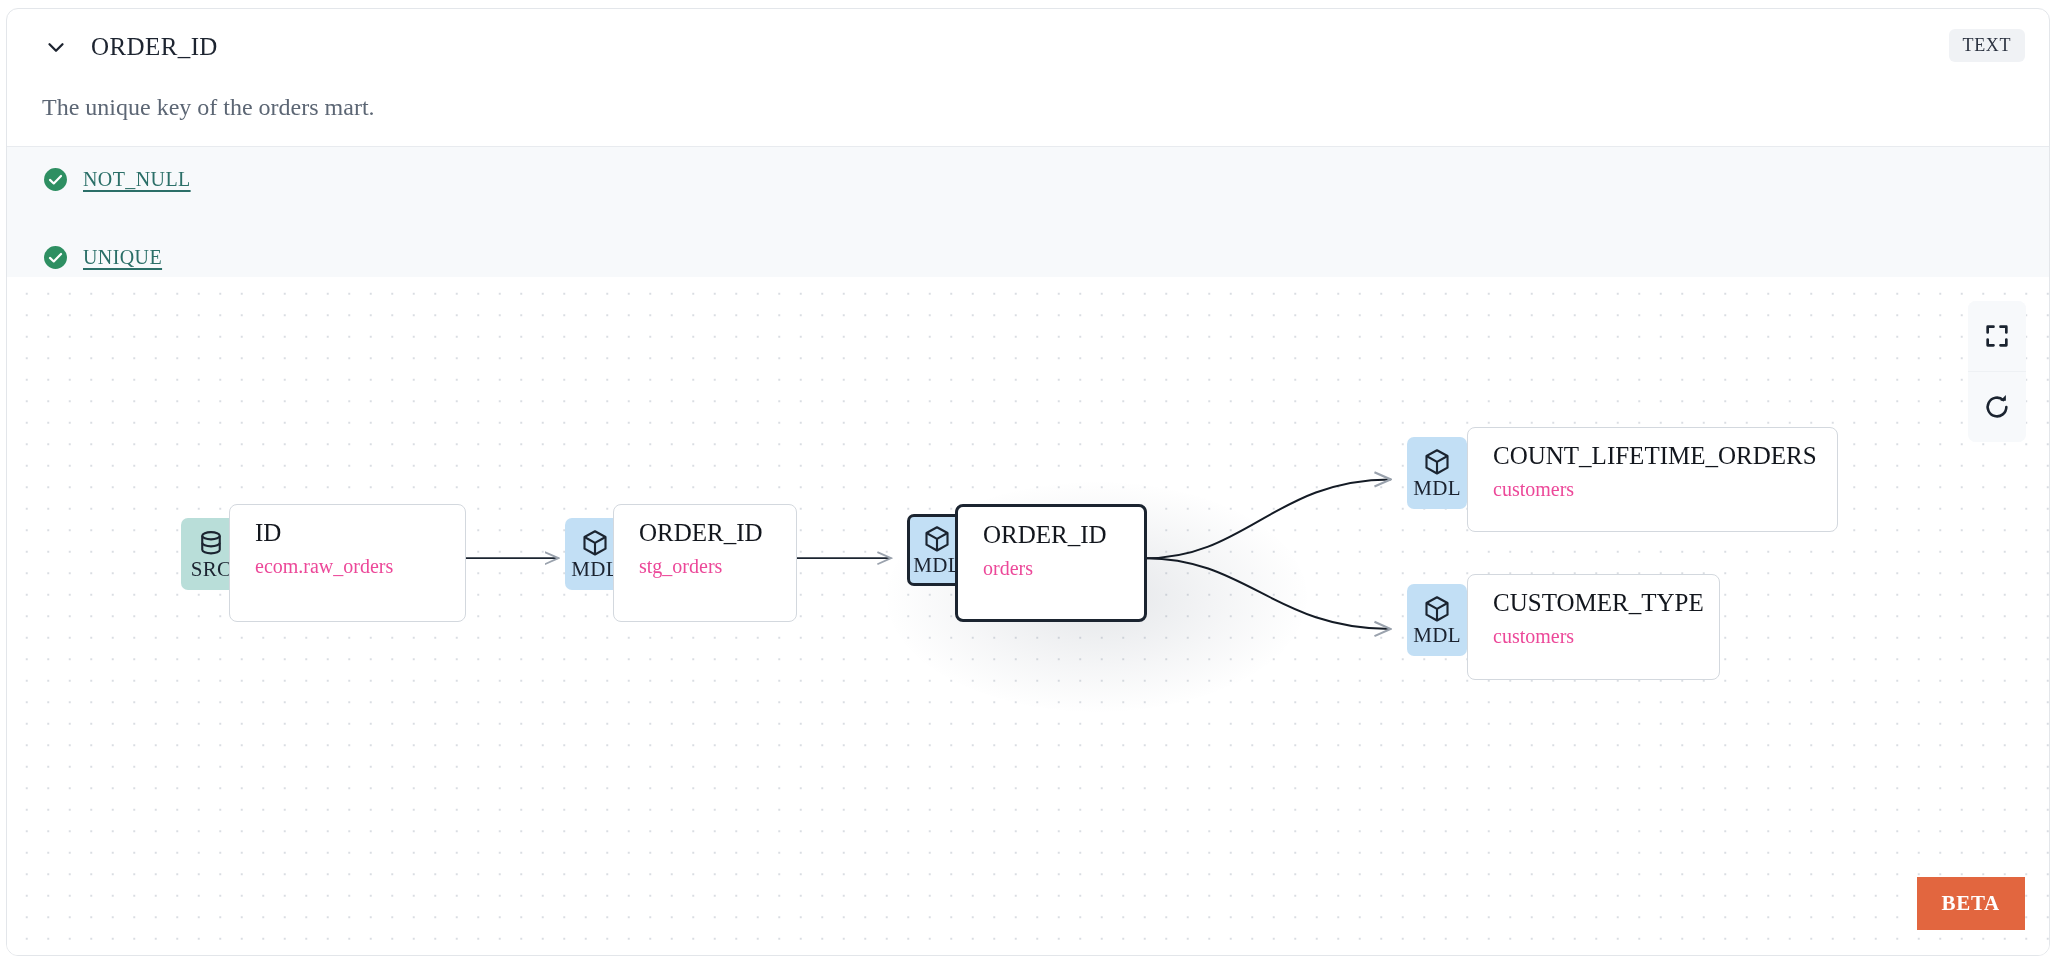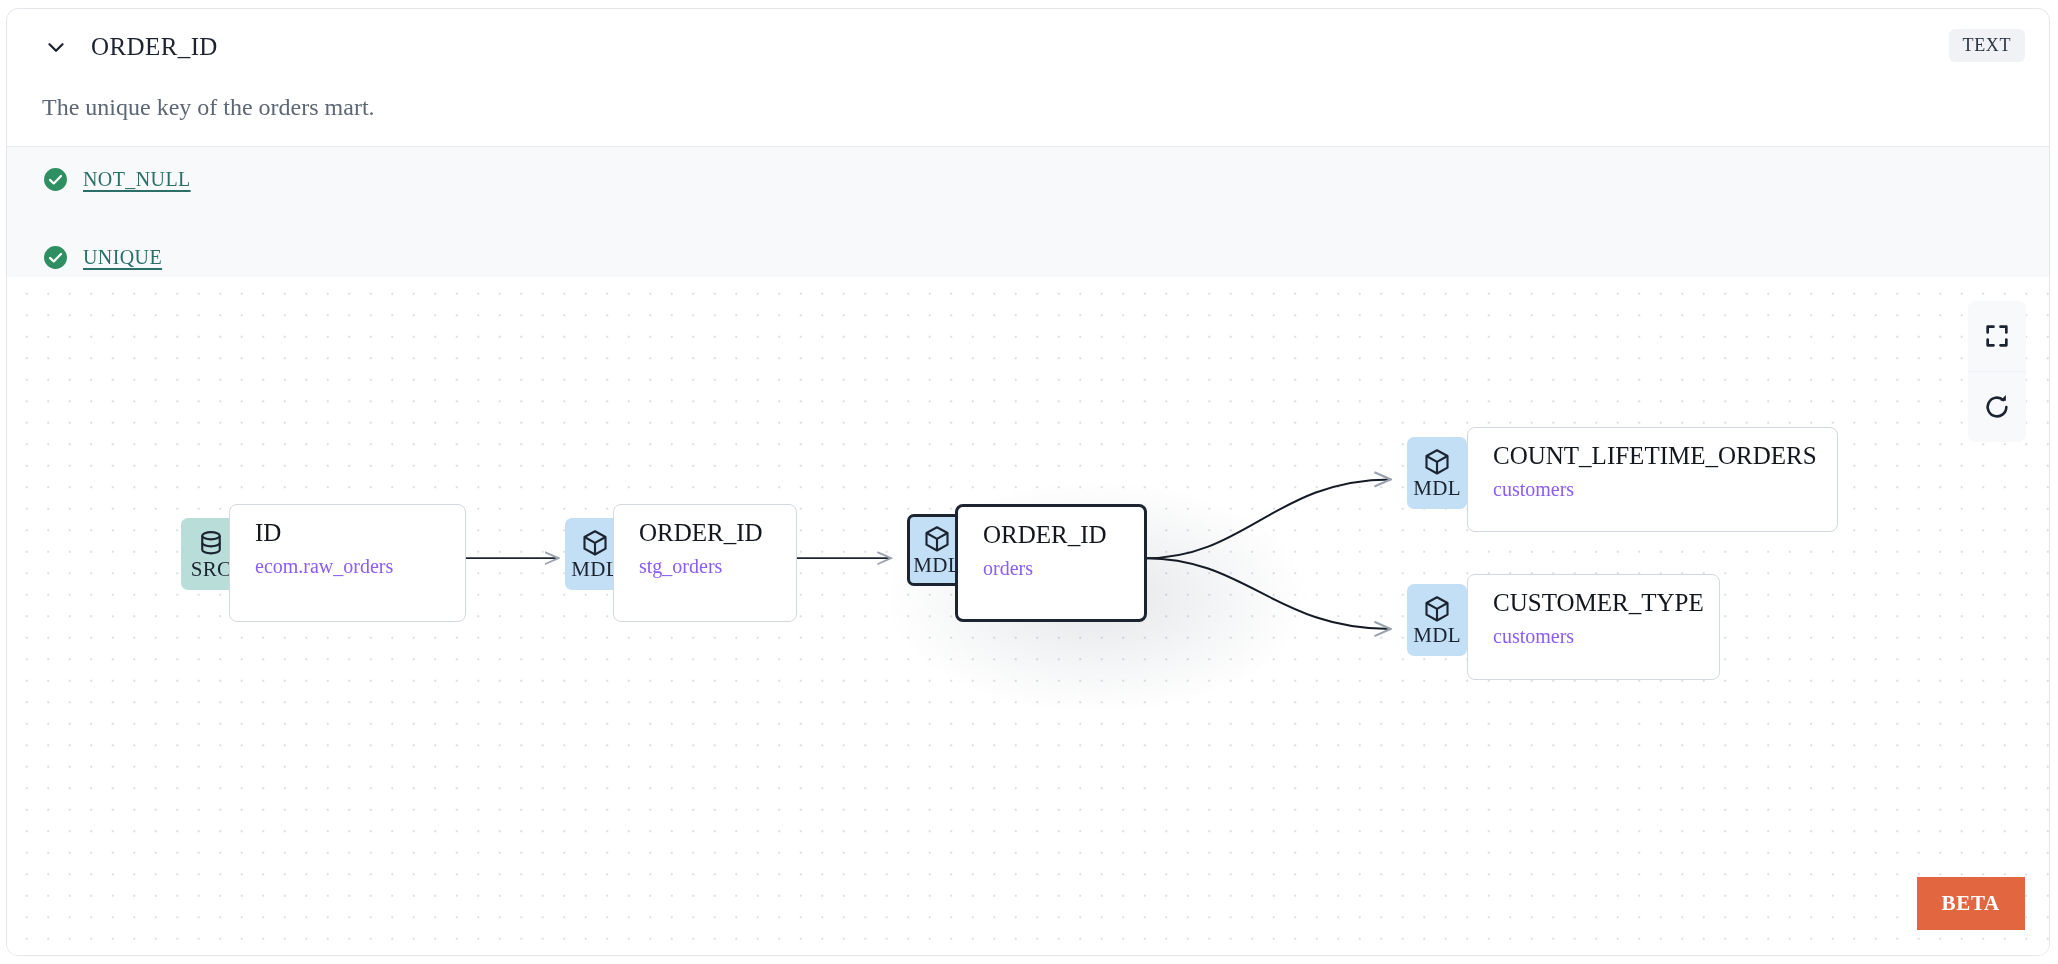--- a/index.html
+++ b/index.html
@@ -174,21 +174,21 @@
     padding: 13px 20px 12px 25px;
   }
   .node .nm {
     font-size: 25px;
     color: #12161d;
     line-height: 1.18;
     white-space: nowrap;
   }
   .node .sub {
     font-size: 20px;
-    color: #8b5cf6;
+    color: #ec4899;
     line-height: 1.2;
     margin-top: 6px;
     white-space: nowrap;
   }
   
   .node.sel .badge { border: 3px solid #1b2430; }
   .node.sel .card  { border: 3px solid #1b2430; }
   .sel-shadow {
     position: absolute;
     border-radius: 50%;

